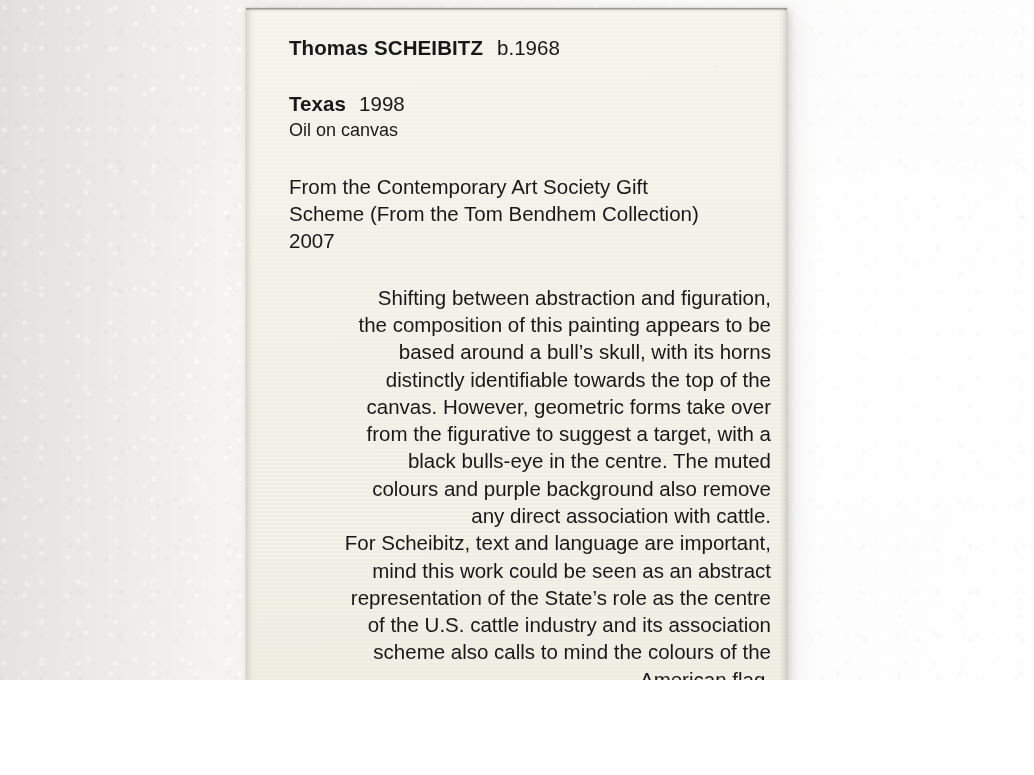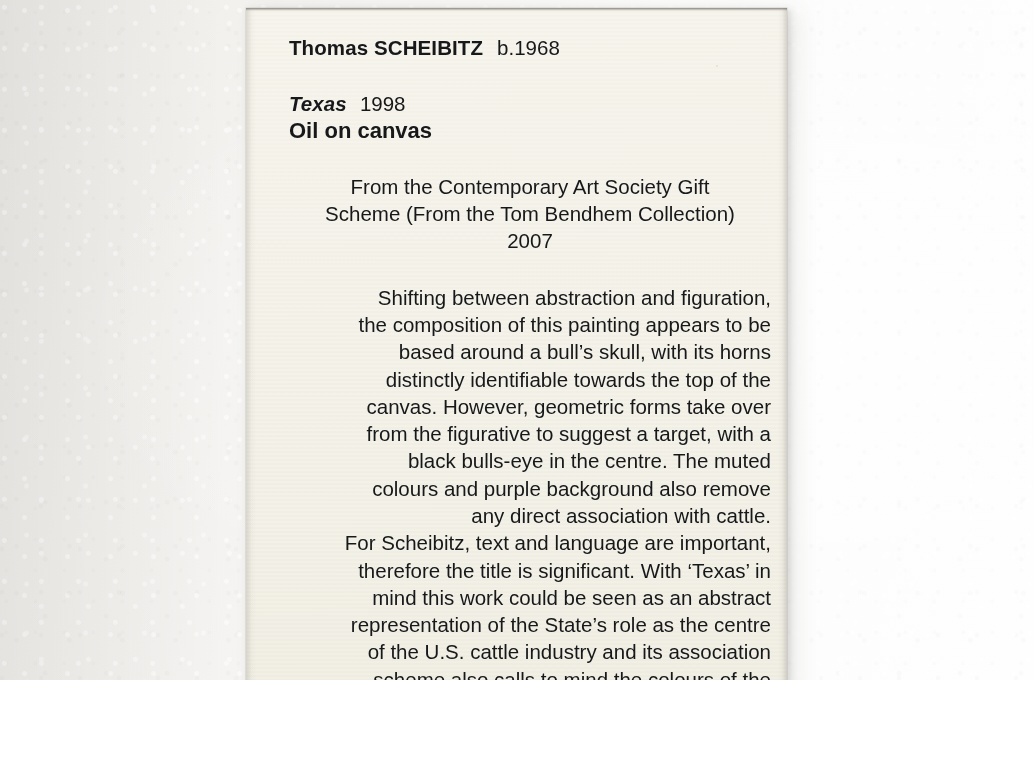--- a/index.html
+++ b/index.html
@@ -133,42 +133,41 @@
   .block-work {
     margin-top: 29px;
   }
   .line-title {
     font-size: 20.5px;
     line-height: 27px;
     white-space: nowrap;
   }
   .line-title .work-title {
     font-weight: bold;
-    font-style: italic;
     letter-spacing: .1px;
     text-align: center;
   }
   .line-title .work-year {
     font-weight: normal;
     font-style: normal;
     margin-left: 13px;
   }
   .line-medium {
-    font-size: 22px;
+    font-size: 18px;
     line-height: 27px;
-    font-weight: bold;
+    font-weight: normal;
   }
 
   .block-credit {
     margin-top: 29px;
     font-size: 20.5px;
     line-height: 27.2px;
     font-weight: normal;
   }
-  .block-credit div { white-space: nowrap; text-align: center; }
+  .block-credit div { white-space: nowrap; }
 
   .block-body {
     margin-top: 29px;
     font-size: 20.5px;
     line-height: 27.3px;
     font-weight: normal;
     text-align: right;
   }
   .block-body div { white-space: nowrap; }
 
@@ -222,21 +221,20 @@
         <div>Shifting between abstraction and figuration,</div>
         <div>the composition of this painting appears to be</div>
         <div>based around a bull’s skull, with its horns</div>
         <div>distinctly identifiable towards the top of the</div>
         <div>canvas. However, geometric forms take over</div>
         <div>from the figurative to suggest a target, with a</div>
         <div>black bulls-eye in the centre. The muted</div>
         <div>colours and purple background also remove</div>
         <div>any direct association with cattle.</div>
         <div>For Scheibitz, text and language are important,</div>
-        <div>therefore the title is significant. With ‘Texas’ in</div>
         <div>mind this work could be seen as an abstract</div>
         <div>representation of the State’s role as the centre</div>
         <div>of the U.S. cattle industry and its association</div>
         <div>scheme also calls to mind the colours of the</div>
         <div>American flag.</div>
       </div>
 
     </div>
   </div>
 </div>

